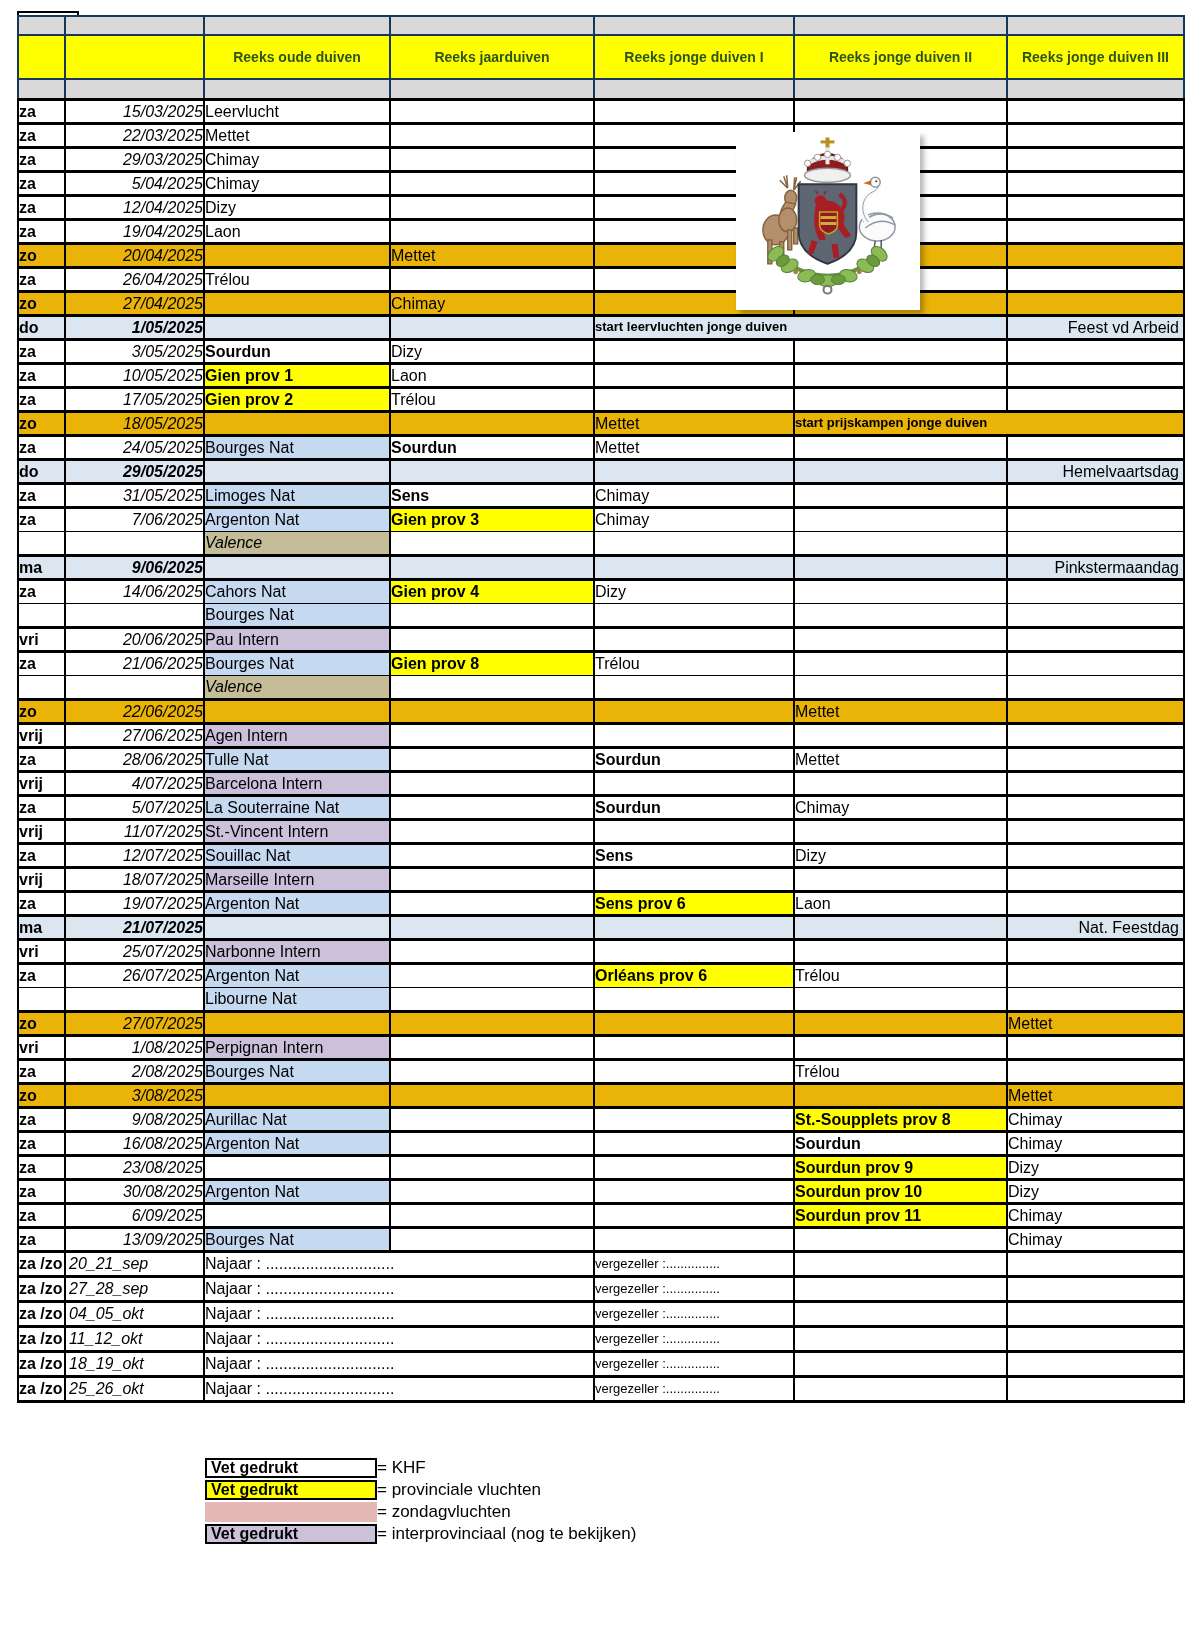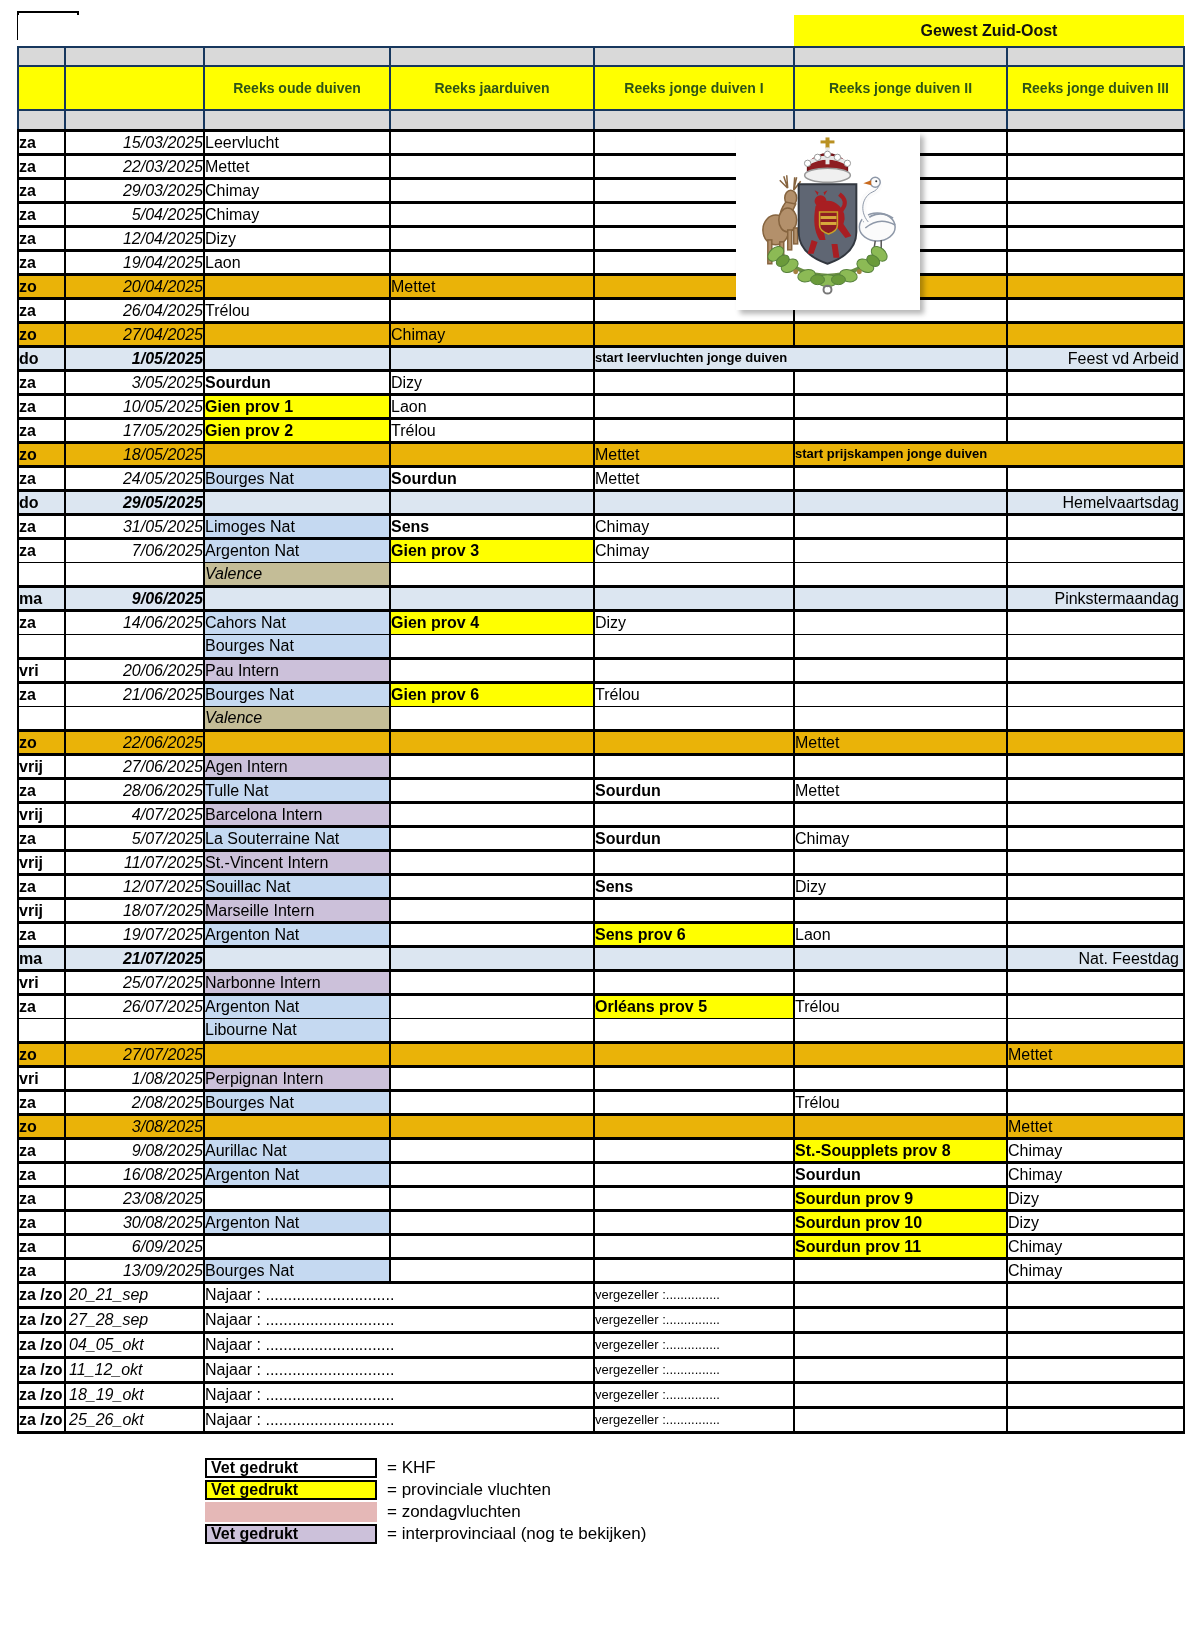--- a/index.html
+++ b/index.html
@@ -51,45 +51,41 @@
         box-shadow:4px 4px 5px rgba(0,0,0,0.28);z-index:5;}
   .logo svg{width:100%;height:100%;display:block;}
 
   
   .legend{position:absolute;left:205px;top:1456px;width:740px;z-index:2;}
   .legend-row{display:flex;align-items:center;height:24px;margin-top:-2px;}
   .legend-row:first-child{margin-top:0;}
   .swatch{width:172px;height:20px;border:2px solid #000;box-sizing:border-box;
           font-size:16px;font-weight:bold;padding-left:4px;display:flex;align-items:center;}
   .swatch.noborder{border:2px solid transparent;}
-  .legend-meaning{margin-left:10px;font-size:17px;}
+  .legend-meaning{margin-left:0;font-size:17px;}
 </style>
 </head>
 <body>
 
 <div id="page">
 
   <div class="title-box"></div>
   <div class="page-title">Vluchtprogramma 2025</div>
 
   <table class="sheet" id="sheet-table">
     <colgroup>
       <col style="width:47px">
         <col style="width:139px">
         <col style="width:186px">
       <col style="width:204px">
         <col style="width:200px">
         <col style="width:213px">
         <col style="width:177px">
     </colgroup>
     <tbody id="sheet-body">
-        <tr style="height:32px">
-          <td class="title-cell" colspan="5"></td>
-          <td class="gewest" colspan="2">Gewest Zuid-Oost</td>
-        </tr>
         <tr class="prerow" style="height:19px">
           <td></td>
           <td></td>
           <td></td>
           <td></td>
           <td></td>
           <td></td>
           <td></td>
         </tr>
         <tr class="colhead" style="height:44px">
@@ -312,21 +308,21 @@
           <td class="fcell bg-purple">Pau Intern</td>
           <td class="fcell"></td>
           <td class="fcell"></td>
           <td class="fcell"></td>
           <td class="fcell"></td>
         </tr>
         <tr class="datarow grp" style="height:24px">
           <td class="daycell">za</td>
           <td class="datecell">21/06/2025</td>
           <td class="fcell bg-blue">Bourges Nat</td>
-          <td class="fcell bg-yellow bold">Gien prov 6</td>
+          <td class="fcell bg-yellow bold">Gien prov 8</td>
           <td class="fcell">Trélou</td>
           <td class="fcell"></td>
           <td class="fcell"></td>
         </tr>
         <tr class="datarow" style="height:24px">
           <td class="daycell"></td>
           <td class="datecell"></td>
           <td class="fcell bg-olive ital">Valence</td>
           <td class="fcell"></td>
           <td class="fcell"></td>
@@ -430,21 +426,21 @@
           <td class="fcell"></td>
           <td class="fcell"></td>
           <td class="fcell"></td>
           <td class="fcell"></td>
         </tr>
         <tr class="datarow grp" style="height:24px">
           <td class="daycell">za</td>
           <td class="datecell">26/07/2025</td>
           <td class="fcell bg-blue">Argenton Nat</td>
           <td class="fcell"></td>
-          <td class="fcell bg-yellow bold">Orléans prov 5</td>
+          <td class="fcell bg-yellow bold">Orléans prov 6</td>
           <td class="fcell">Trélou</td>
           <td class="fcell"></td>
         </tr>
         <tr class="datarow" style="height:24px">
           <td class="daycell"></td>
           <td class="datecell"></td>
           <td class="fcell bg-blue">Libourne Nat</td>
           <td class="fcell"></td>
           <td class="fcell"></td>
           <td class="fcell"></td>

